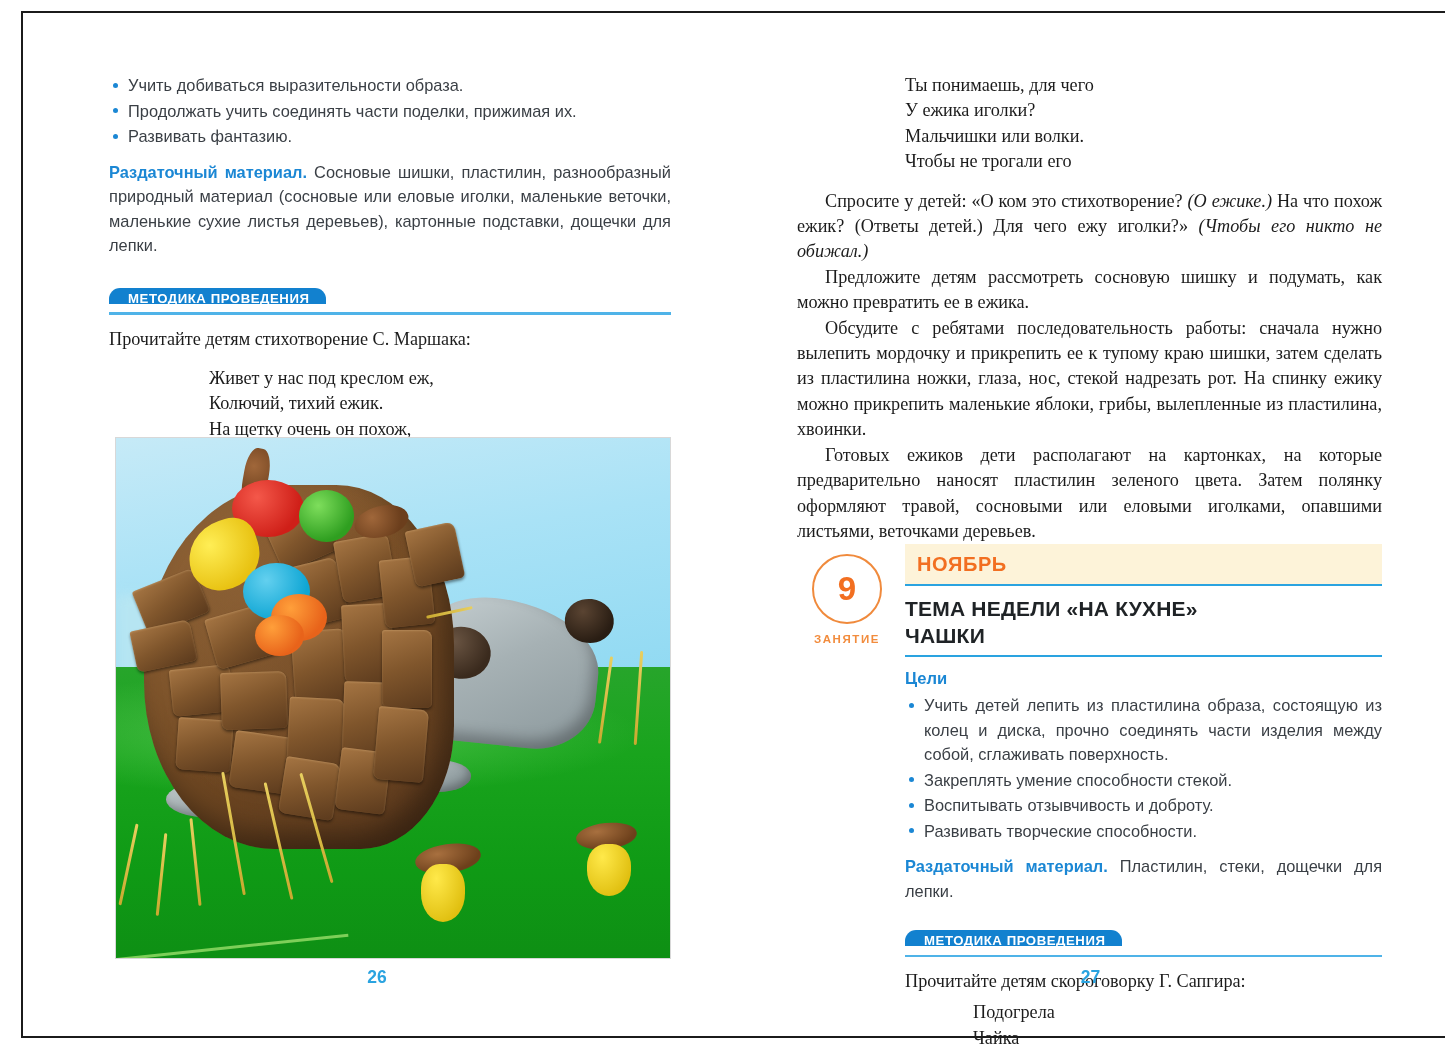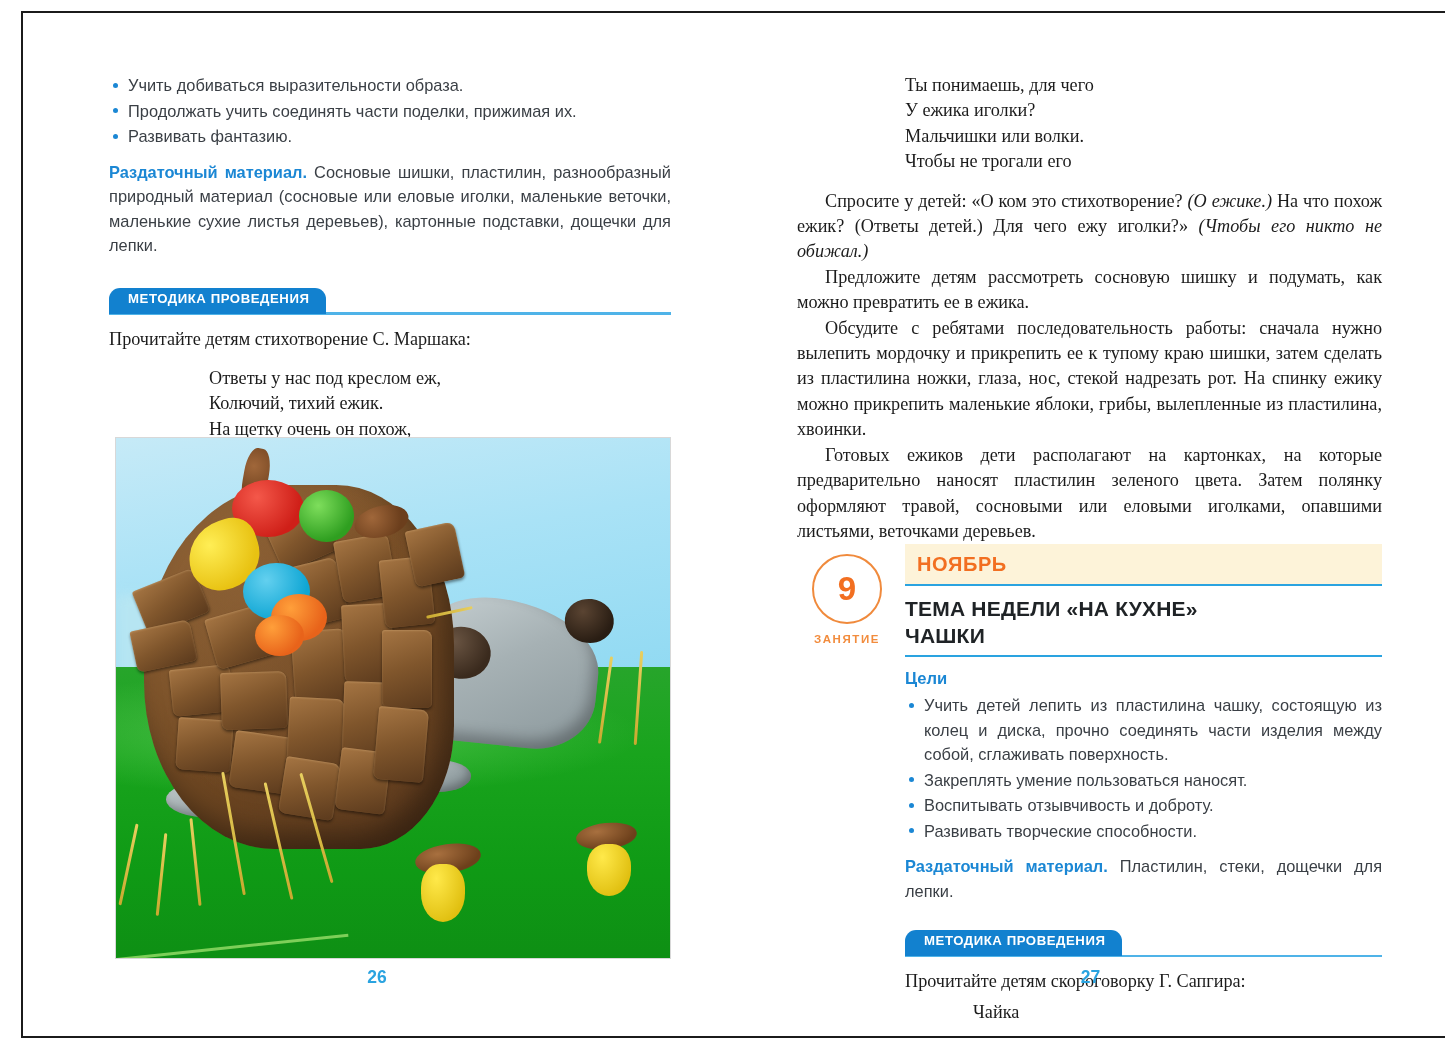--- a/index.html
+++ b/index.html
@@ -122,21 +122,21 @@
 
   
   .method-wrap {
     position: relative;
     height: 27px;
   }
   .method-tab {
     position: absolute;
     left: 0;
     top: 0;
-    height: 26px;
+    height: 16px;
     padding: 0 16px 0 19px;
     border-radius: 11px 11px 0 0;
     background: #1281cf;
     color: #ffffff;
     font-family: "Liberation Sans", sans-serif;
     font-size: 13.2px;
     font-weight: bold;
     letter-spacing: 0.55px;
     line-height: 22px;
     white-space: nowrap;
@@ -384,21 +384,21 @@
       <p class="handout"><span class="handout-label">Раздаточный материал.</span><span> Сосновые шишки, пластилин, разнообразный природный материал (сосновые или еловые иголки, маленькие веточки, маленькие сухие листья деревьев), картонные подставки, дощечки для лепки.</span></p>
 
       <div class="method-wrap" style="margin-top:30px;">
         <div class="method-rule"></div>
         <div class="method-tab">МЕТОДИКА ПРОВЕДЕНИЯ</div>
       </div>
 
       <p class="serif-plain" style="margin-top:12px;text-indent:0;">Прочитайте детям стихотворение С. Маршака:</p>
 
       <div class="poem">
-        <div>Ответы у нас под креслом еж,</div>
+        <div>Живет у нас под креслом еж,</div>
         <div>Колючий, тихий ежик.</div>
         <div>На щетку очень он похож,</div>
         <div>Когда не видно ножек.</div>
       </div>
 
       <div class="photo-frame">
         <div class="ph-sky"></div>
         <div class="ph-sky-band"></div>
         <div class="ph-ground"></div>
         <div class="ph-ground-hl"></div>
@@ -499,36 +499,37 @@
           </div>
 
           <div class="lesson-titles">
             <div class="lesson-theme">ТЕМА НЕДЕЛИ «НА КУХНЕ»</div>
             <div class="lesson-name">ЧАШКИ</div>
           </div>
 
           <div class="goals-head">Цели</div>
 
           <ul class="goal-list">
-            <li>Учить детей лепить из пластилина чашку, состоящую из колец и диска, прочно соединять части изделия между собой, сглаживать поверхность.</li>
-            <li>Закреплять умение пользоваться наносят.</li>
+            <li>Учить детей лепить из пластилина образа, состоящую из колец и диска, прочно соединять части изделия между собой, сглаживать поверхность.</li>
+            <li>Закреплять умение способности стекой.</li>
             <li>Воспитывать отзывчивость и доброту.</li>
             <li>Развивать творческие способности.</li>
           </ul>
 
           <p class="handout"><span class="handout-label">Раздаточный материал.</span><span> Пластилин, стеки, дощечки для лепки.</span></p>
 
           <div class="method-wrap" style="margin-top:27px;">
             <div class="method-rule"></div>
             <div class="method-tab">МЕТОДИКА ПРОВЕДЕНИЯ</div>
           </div>
 
           <p class="serif-plain" style="margin-top:12px;text-indent:0;">Прочитайте детям скороговорку Г. Сапгира:</p>
 
           <div class="poem-right" style="padding-left:68px;margin-top:6px;">
+            <div>Подогрела</div>
             <div>Чайка</div>
           </div>
 
         </div>
       </div>
 
     </div>
 
     <div class="folio folio-right">27</div>
   </div>

